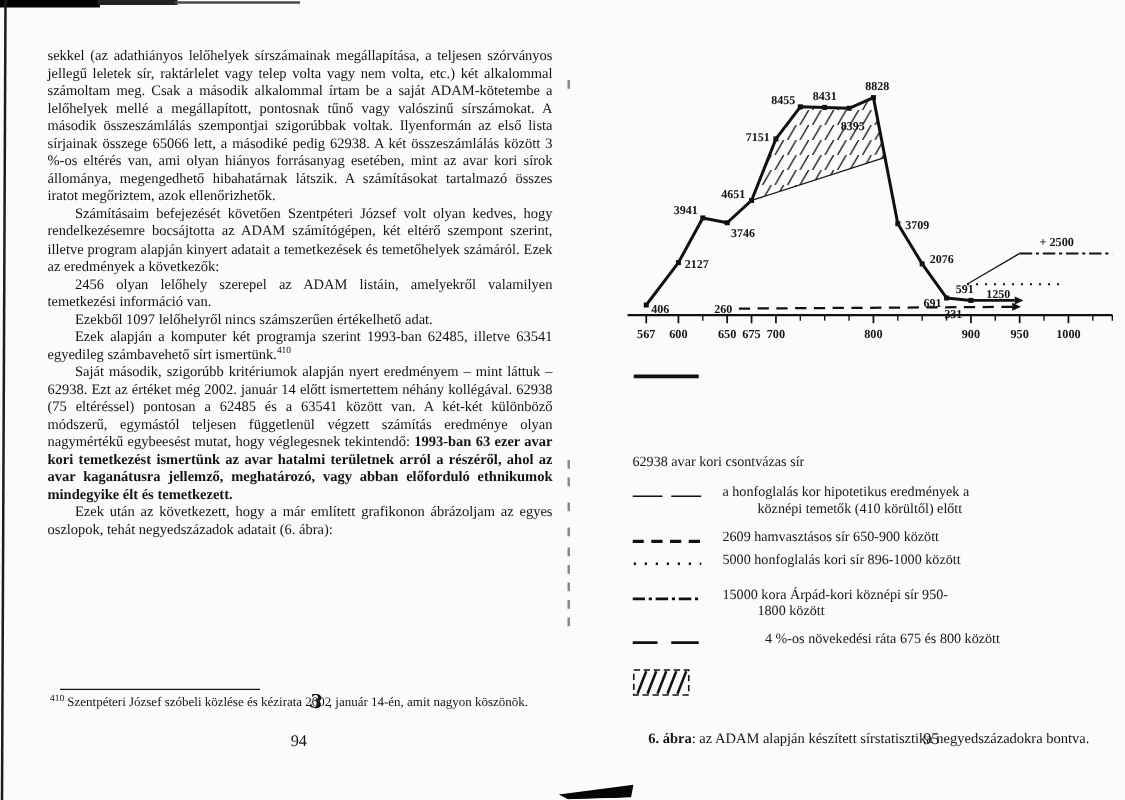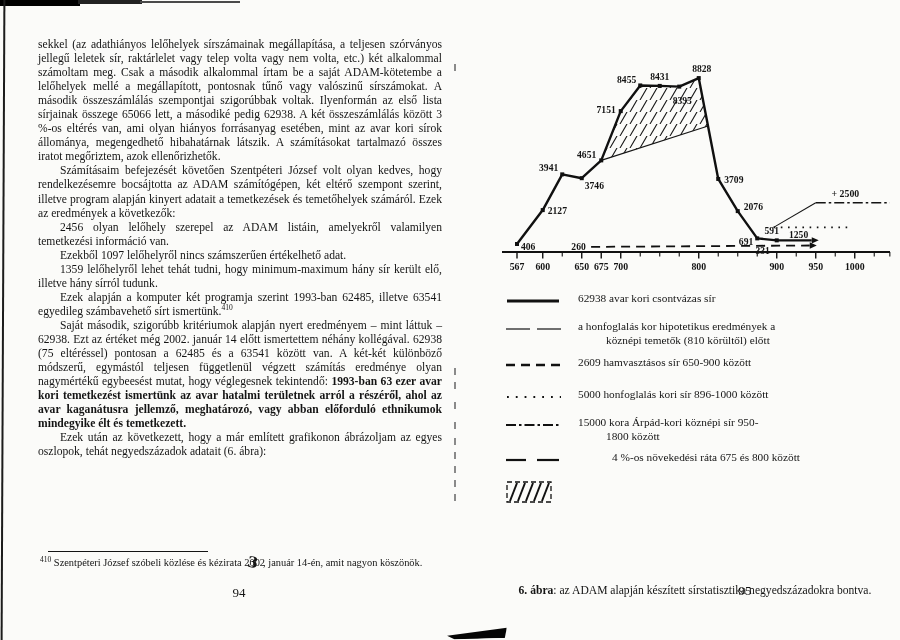--- a/index.html
+++ b/index.html
@@ -38,23 +38,23 @@
   .pagenum.left{left:217px;top:585px;}
   .pagenum.right{left:723px;top:583px;}
   
   #chart-svg{position:absolute;left:498px;top:4px;}
   #chart-svg .tick{font:bold 9.8px "Liberation Serif",serif;fill:#141414;}
   #chart-svg .pl{font:bold 9.6px "Liberation Serif",serif;fill:#141414;}
   #chart-svg .al{font:bold 9.8px "Liberation Serif",serif;fill:#141414;}
   
   .legend{position:absolute;left:500px;top:288px;width:392px;padding:4px 0 0 6px;}
   .lrow{display:flex;align-items:flex-start;gap:14px;}
-  .lrow:nth-child(1){margin-bottom:10px;}
+  .lrow:nth-child(1){margin-bottom:10px;flex-direction:column;}
   .lrow:nth-child(2){margin-bottom:9px;}
-  .lrow:nth-child(3){margin-bottom:14px;}
+  .lrow:nth-child(3){margin-bottom:0;}
   .lrow:nth-child(4){margin-bottom:10px;}
   .lrow:nth-child(5){margin-bottom:8px;}
   .lrow:nth-child(6){margin-bottom:12px;gap:48px;}
   .sw{flex:0 0 58px;}
   .llab{font-size:11.3px;line-height:13.5px;color:#151515;}
   .llab .cont{padding-left:28px;}
   
   .caption{
     position:absolute;left:504px;top:584px;width:382px;
     text-align:center;font-size:11.6px;line-height:14.5px;
@@ -80,21 +80,20 @@
   <div class="fold-mark" style="top:466px"></div>
   <div class="fold-mark" style="top:480px"></div>
   <div class="fold-mark" style="top:494px"></div>
 </div>
 
 <div class="left-text">
   <p><span>sekkel (az adathiányos lelőhelyek sírszámainak megállapítása, a teljesen szórványos jellegű leletek sír, raktárlelet vagy telep volta vagy nem volta, etc.) két alkalommal számoltam meg. Csak a második alkalommal írtam be a saját ADAM-kötetembe a lelőhelyek mellé a megállapított, pontosnak tűnő vagy valószinű sírszámokat. A második összeszámlálás szempontjai szigorúbbak voltak. Ilyenformán az első lista sírjainak összege 65066 lett, a másodiké pedig 62938. A két összeszámlálás között 3 %-os eltérés van, ami olyan hiányos forrásanyag esetében, mint az avar kori sírok állománya, megengedhető hibahatárnak látszik. A számításokat tartalmazó összes iratot megőriztem, azok ellenőrizhetők.</span></p>
   <p class="ind"><span>Számításaim befejezését követően Szentpéteri József volt olyan kedves, hogy rendelkezésemre bocsájtotta az ADAM számítógépen, két eltérő szempont szerint, illetve program alapján kinyert adatait a temetkezések és temetőhelyek számáról. Ezek az eredmények a következők:</span></p>
   <p class="ind"><span>2456 olyan lelőhely szerepel az ADAM listáin, amelyekről valamilyen temetkezési információ van.</span></p>
   <p class="ind"><span>Ezekből 1097 lelőhelyről nincs számszerűen értékelhető adat.</span></p>
-  <p class="ind"><span>1359 lelőhelyről lehet tehát tudni, hogy minimum-maximum hány sír került elő, illetve hány sírról tudunk.</span></p>
   <p class="ind"><span>Ezek alapján a komputer két programja szerint 1993-ban 62485, illetve 63541 egyedileg számbavehető sírt ismertünk.</span><sup class="fnref">410</sup></p>
   <p class="ind"><span>Saját második, szigorúbb kritériumok alapján nyert eredményem – mint láttuk – 62938. Ezt az értéket még 2002. január 14 előtt ismertettem néhány kollégával. 62938 (75 eltéréssel) pontosan a 62485 és a 63541 között van. A két-két különböző módszerű, egymástól teljesen függetlenül végzett számítás eredménye olyan nagymértékű egybeesést mutat, hogy véglegesnek tekintendő: </span><b>1993-ban 63 ezer avar kori temetkezést ismertünk az avar hatalmi területnek arról a részéről, ahol az avar kaganátusra jellemző, meghatározó, vagy abban előforduló ethnikumok mindegyike élt és temetkezett.</b></p>
   <p class="ind"><span>Ezek után az következett, hogy a már említett grafikonon ábrázoljam az egyes oszlopok, tehát negyedszázadok adatait (6. ábra):</span></p>
 </div>
 
 <div class="fn-rule"></div>
 <div class="footnote">
   <sup class="fnref">410</sup>
   <span>Szentpéteri József szóbeli közlése és kézirata 2002</span><span class="hand-digit">3</span><span>, január 14-én, amit nagyon köszönök.</span>
 </div>
@@ -189,21 +188,21 @@
         <div>62938 avar kori csontvázas sír</div>
       </div>
     </div>
     <div class="lrow">
       <svg width="58" height="18" class="sw">
         <line x1="0" y1="9" x2="24" y2="9" stroke="#111" stroke-width="1.2"></line>
         <line x1="31" y1="9" x2="55" y2="9" stroke="#111" stroke-width="1.2"></line>
       </svg>
       <div class="llab">
         <div>a honfoglalás kor hipotetikus eredmények a</div>
-        <div class="cont">köznépi temetők (810 körültől) előtt</div>
+        <div class="cont">köznépi temetők (410 körültől) előtt</div>
       </div>
     </div>
     <div class="lrow">
       <svg width="58" height="18" class="sw">
         <line x1="0" y1="9" x2="55" y2="9" stroke="#111" stroke-width="2.6" stroke-dasharray="9,6"></line>
       </svg>
       <div class="llab">
         <div>2609 hamvasztásos sír 650-900 között</div>
       </div>
     </div>

